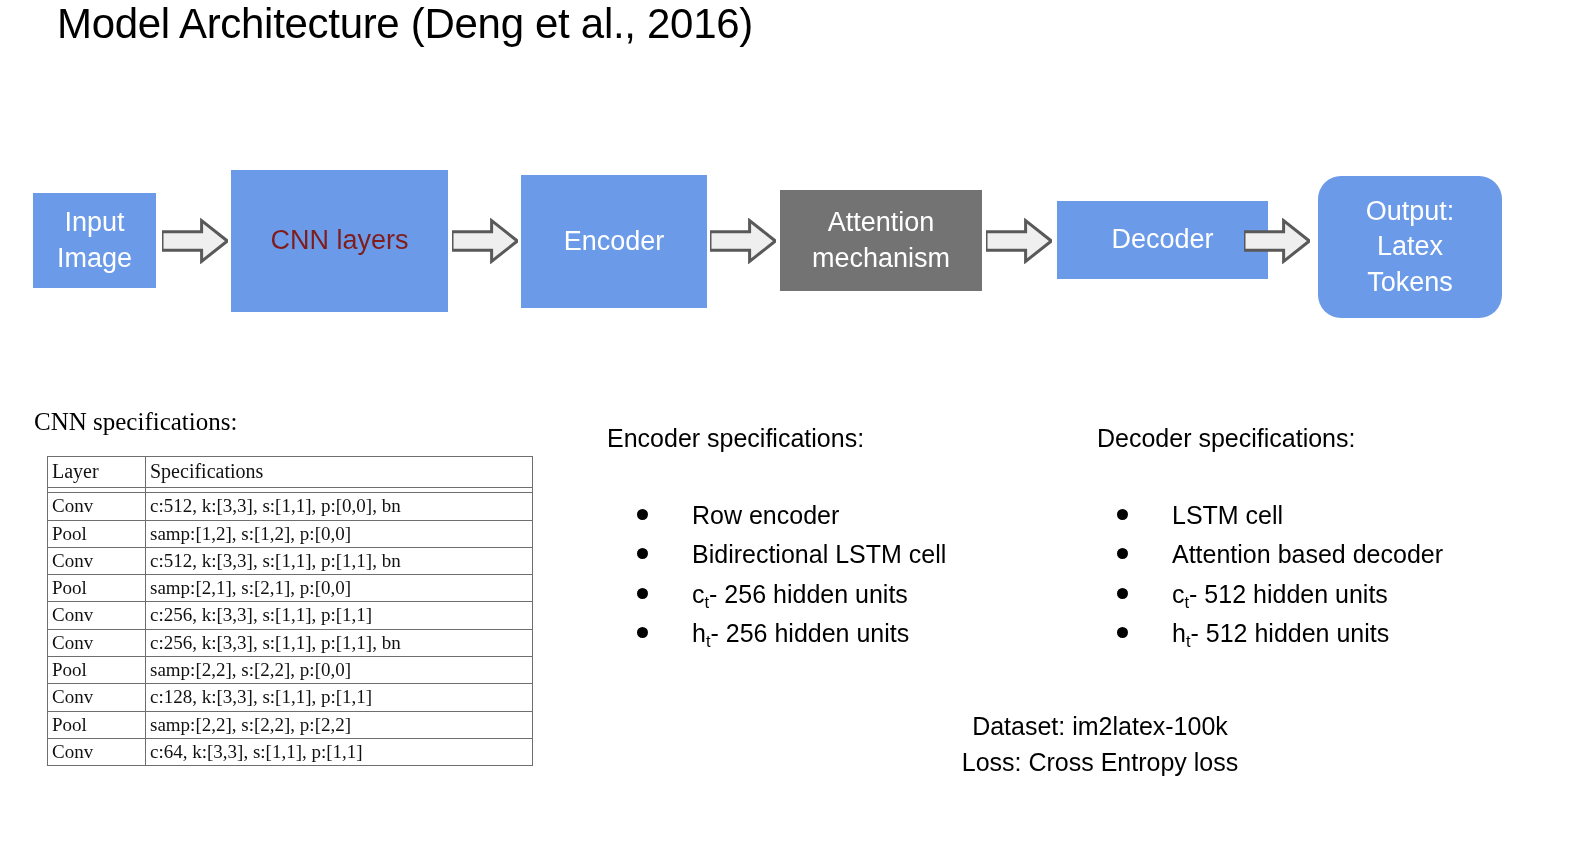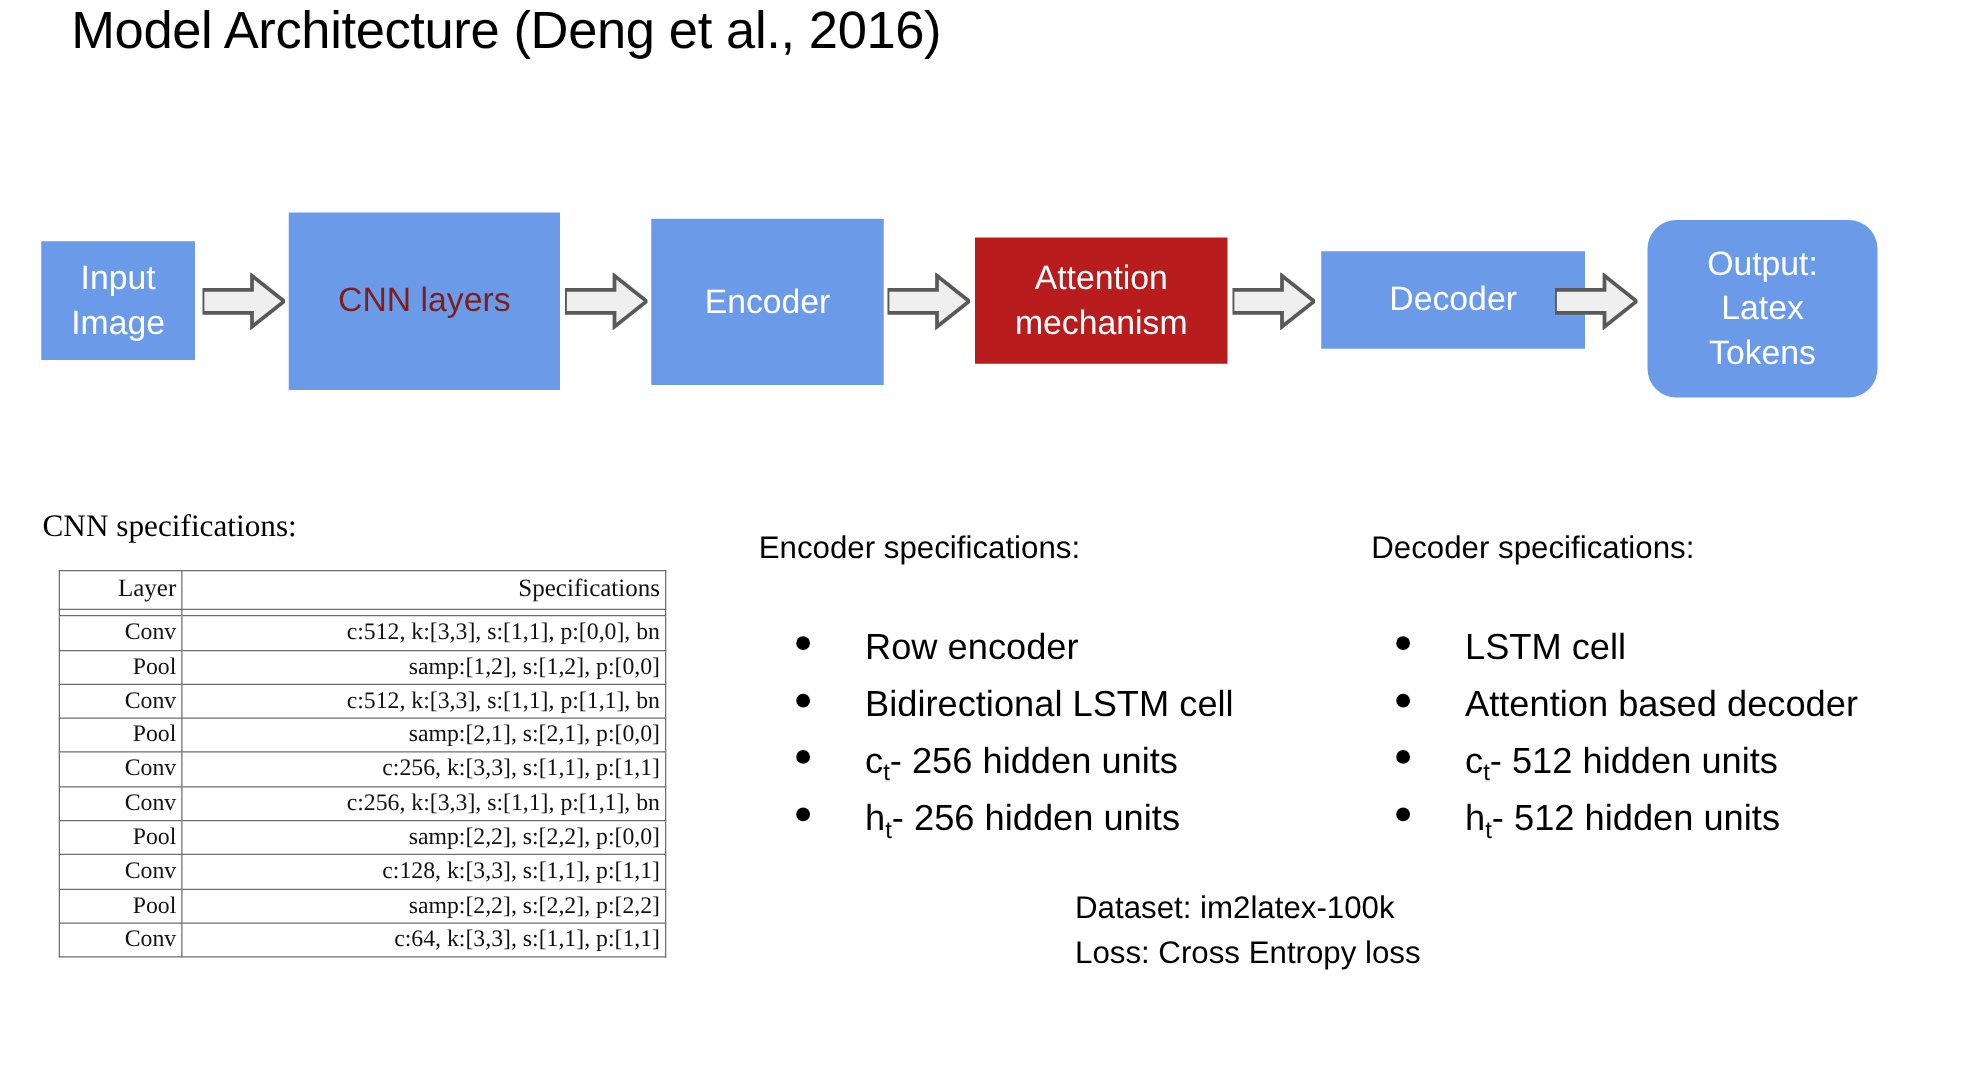--- a/index.html
+++ b/index.html
@@ -76,21 +76,21 @@
     border-collapse: collapse;
     width: 486px;
     font-family: "Liberation Serif", serif;
     font-size: 19px;
     color: #111;
     background: #fff;
   }
   table.cnn-table th,
   table.cnn-table td {
     border: 1px solid #6e6e6e;
-    text-align: right;
+    text-align: left;
     padding: 2px 4px 3px 4px;
     line-height: 1.12;
     white-space: nowrap;
     margin-top: 35px;
   }
   table.cnn-table th { font-weight: normal; font-size: 20px; padding: 3px 4px 5px 4px;}
   table.cnn-table col.c-layer { width: 98px; }
   table.cnn-table tr.spacer-row td {
     border-left: 1px solid #6e6e6e;
     border-right: 1px solid #6e6e6e;
@@ -99,21 +99,21 @@
     height: 4px;
     padding: 0;
   }
 
   
   .spec-list {
     position: absolute;
     margin: 0;
     padding: 0;
     list-style: none;
-    font-size: 29px;
+    font-size: 25px;
     line-height: 1.57;
     color: #000;
   }
   #encoder-list { left: 637px;  top: 496px; }
   #decoder-list { left: 1117px; top: 496px; }
   .spec-list li {
     position: relative;
     padding-left: 55px;
     white-space: nowrap;
   }
@@ -132,20 +132,21 @@
     position: relative;
     top: 0.32em;
   }
 
   
   #footer-notes {
     position: absolute;
     left: 860px;
     top: 708px;
     width: 480px;
+    text-align: center;
     font-size: 25px;
     line-height: 1.44;
     color: #000;
   }
   #footer-notes div { white-space: nowrap; }
 </style>
 </head>
 <body>
 
 <div id="page-title">Model Architecture (Deng et al., 2016)</div>
@@ -154,21 +155,21 @@
     <div class="flow-box" style="left: 33px; top: 193px; width: 123px; height: 95px; background: rgb(107, 155, 232); color: rgb(255, 255, 255);">
       <span class="box-label">Input
 Image</span>
     </div>
     <div class="flow-box" style="left: 231px; top: 170px; width: 217px; height: 142px; background: rgb(107, 155, 232); color: #7f1d1d;">
       <span class="box-label">CNN layers</span>
     </div>
     <div class="flow-box" style="left: 521px; top: 175px; width: 186px; height: 133px; background: rgb(107, 155, 232); color: rgb(255, 255, 255);">
       <span class="box-label">Encoder</span>
     </div>
-    <div class="flow-box" style="left: 780px; top: 190px; width: 202px; height: 101px; background: #b91c1c; color: rgb(255, 255, 255);">
+    <div class="flow-box" style="left: 780px; top: 190px; width: 202px; height: 101px; background: #737373; color: rgb(255, 255, 255);">
       <span class="box-label">Attention
 mechanism</span>
     </div>
     <div class="flow-box" style="left: 1057px; top: 201px; width: 211px; height: 78px; background: rgb(107, 155, 232); color: rgb(255, 255, 255);">
       <span class="box-label">Decoder</span>
     </div>
     <div class="flow-box" style="left: 1318px; top: 176px; width: 184px; height: 142px; background: rgb(107, 155, 232); color: rgb(255, 255, 255); border-radius: 23px;">
       <span class="box-label">Output:
 Latex
 Tokens</span>

